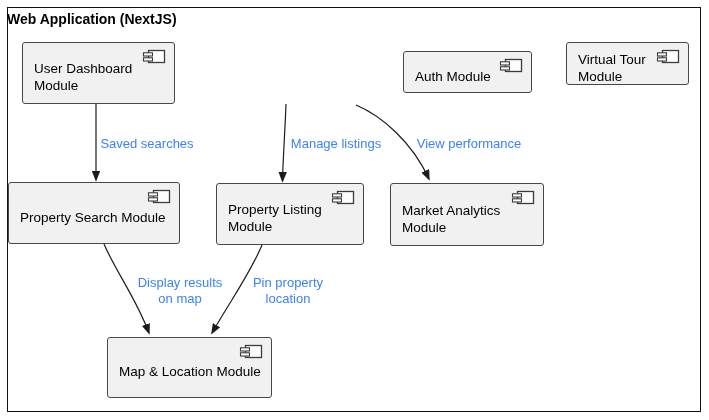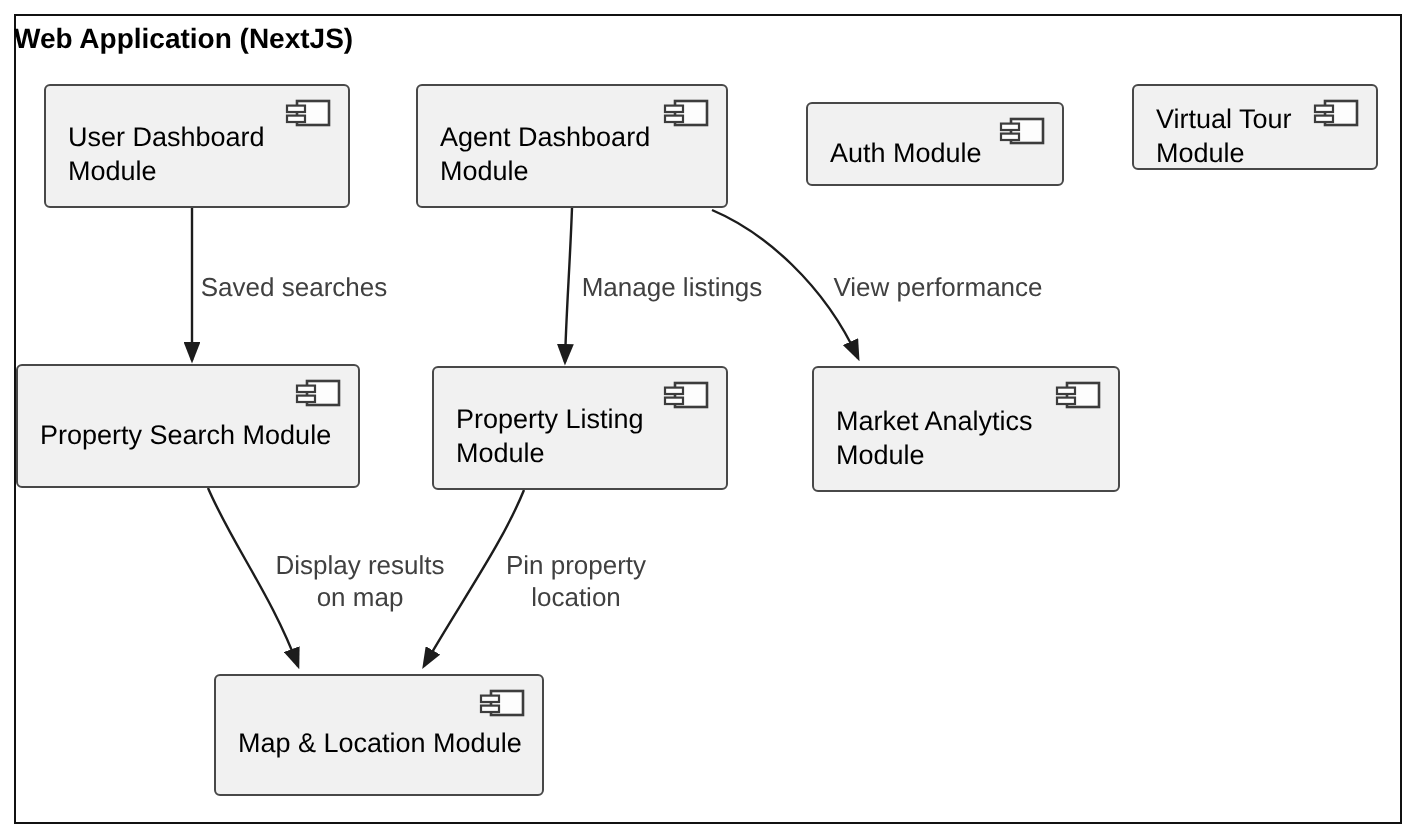--- a/index.html
+++ b/index.html
@@ -53,21 +53,21 @@
   .node .icon {
     position: absolute;
     top: 6px; right: 8px;
     width: 24px; height: 16px;
   }
   .edge-label {
     position: absolute;
     transform: translateX(-50%);
     font-size: 13px;
     line-height: 16px;
-    color: #404040;
+    color: #3b82f6;
     white-space: pre-line;
     text-align: center;
   }
 </style>
 </head>
 <body>
 
 <div class="canvas">
 
   <div class="frame"></div>
@@ -101,30 +101,20 @@
     <span class="icon">
       <svg width="24" height="16" viewBox="0 0 24 16">
           <rect x="6.5" y="1.5" width="16" height="12" fill="#fdfdfd" stroke="#3c3c3c" stroke-width="1.3"></rect>
           <rect x="1.5" y="3.8" width="9" height="3.2" fill="#fdfdfd" stroke="#3c3c3c" stroke-width="1.1"></rect>
           <rect x="1.5" y="8.8" width="9" height="3.2" fill="#fdfdfd" stroke="#3c3c3c" stroke-width="1.1"></rect>
         </svg>
     </span>
     <span class="node-label">User Dashboard Module</span>
   </div>
 
-  <div class="node" style="left:208px; top:42px; width:156px; height:62px;">
-    <span class="icon">
-      <svg width="24" height="16" viewBox="0 0 24 16">
-          <rect x="6.5" y="1.5" width="16" height="12" fill="#fdfdfd" stroke="#3c3c3c" stroke-width="1.3"></rect>
-          <rect x="1.5" y="3.8" width="9" height="3.2" fill="#fdfdfd" stroke="#3c3c3c" stroke-width="1.1"></rect>
-          <rect x="1.5" y="8.8" width="9" height="3.2" fill="#fdfdfd" stroke="#3c3c3c" stroke-width="1.1"></rect>
-        </svg>
-    </span>
-    <span class="node-label">Agent Dashboard Module</span>
-  </div>
 
   <div class="node" style="left:403px; top:51px; width:129px; height:42px;">
     <span class="icon">
       <svg width="24" height="16" viewBox="0 0 24 16">
           <rect x="6.5" y="1.5" width="16" height="12" fill="#fdfdfd" stroke="#3c3c3c" stroke-width="1.3"></rect>
           <rect x="1.5" y="3.8" width="9" height="3.2" fill="#fdfdfd" stroke="#3c3c3c" stroke-width="1.1"></rect>
           <rect x="1.5" y="8.8" width="9" height="3.2" fill="#fdfdfd" stroke="#3c3c3c" stroke-width="1.1"></rect>
         </svg>
     </span>
     <span class="node-label">Auth Module</span>
@@ -156,21 +146,21 @@
     <span class="icon">
       <svg width="24" height="16" viewBox="0 0 24 16">
           <rect x="6.5" y="1.5" width="16" height="12" fill="#fdfdfd" stroke="#3c3c3c" stroke-width="1.3"></rect>
           <rect x="1.5" y="3.8" width="9" height="3.2" fill="#fdfdfd" stroke="#3c3c3c" stroke-width="1.1"></rect>
           <rect x="1.5" y="8.8" width="9" height="3.2" fill="#fdfdfd" stroke="#3c3c3c" stroke-width="1.1"></rect>
         </svg>
     </span>
     <span class="node-label">Property Listing Module</span>
   </div>
 
-  <div class="node" style="left:390px; top:183px; width:154px; height:63px;margin-left:16px;">
+  <div class="node" style="left:390px; top:183px; width:154px; height:63px;">
     <span class="icon">
       <svg width="24" height="16" viewBox="0 0 24 16">
           <rect x="6.5" y="1.5" width="16" height="12" fill="#fdfdfd" stroke="#3c3c3c" stroke-width="1.3"></rect>
           <rect x="1.5" y="3.8" width="9" height="3.2" fill="#fdfdfd" stroke="#3c3c3c" stroke-width="1.1"></rect>
           <rect x="1.5" y="8.8" width="9" height="3.2" fill="#fdfdfd" stroke="#3c3c3c" stroke-width="1.1"></rect>
         </svg>
     </span>
     <span class="node-label">Market Analytics Module</span>
   </div>
 

